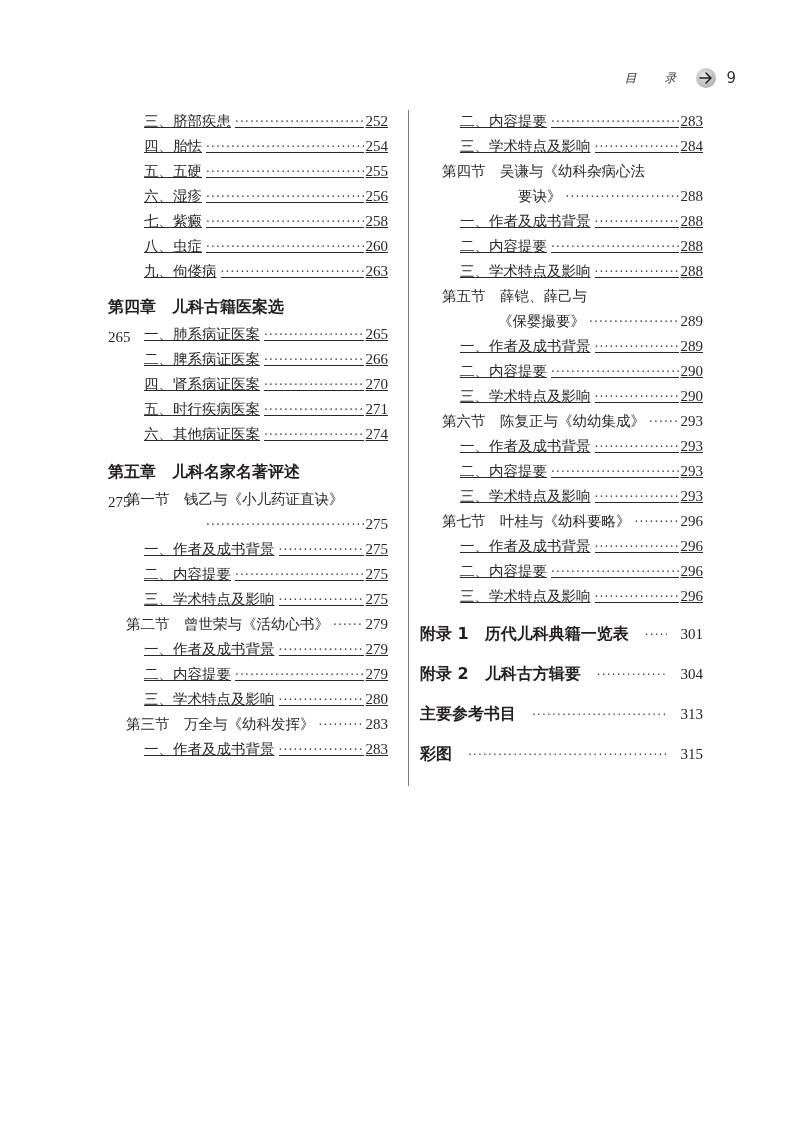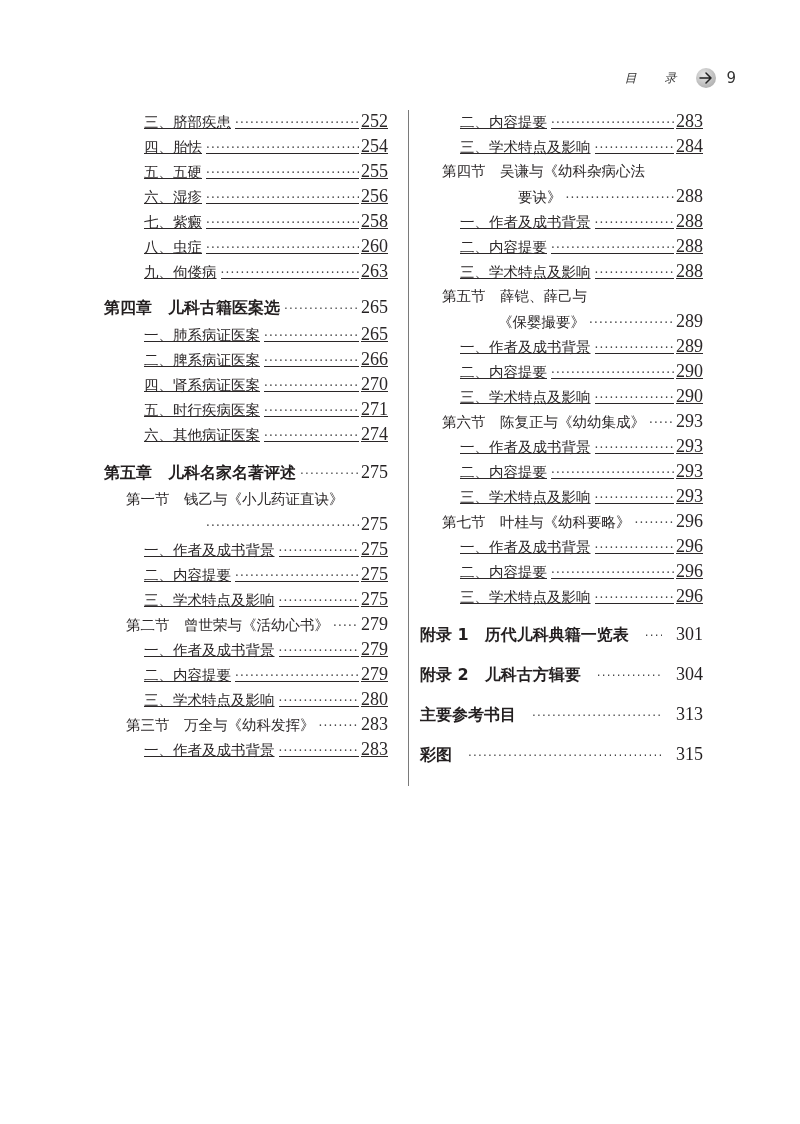--- a/index.html
+++ b/index.html
@@ -79,36 +79,37 @@
       letter-spacing: 0px;
       font-size: 12px;
     }
     .row .dots::before {
       content: "··············································································";
       letter-spacing: 1.2px;
     }
     .row .page {
       flex: 0 0 auto;
       font-family: "Liberation Serif", "DejaVu Serif", serif;
-      font-size: 18px;
+      font-size: 15px;
     }
     .row.lvl2 { padding-left: 40px; text-decoration: underline; }
     .row.lvl1 { padding-left: 22px; text-align: right; }
     .row.lvl1-cont { padding-left: 98px; }
     .row.lvl1-cont2 { padding-left: 78px; }
     .row.lvl1-only { padding-left: 22px; }
     .row.lvl1-only .dots::before { content: ""; }
     .row.dots-only { padding-left: 98px; }
     .row.chapter {
       font-family: "DejaVu Sans", "Liberation Sans", sans-serif;
       font-weight: bold;
       font-size: 16px;
       height: 30px;
       line-height: 30px;
       color: #231f20;
+      flex-direction: column;
     }
     .row.chapter .page {
       font-weight: normal;
       font-family: "Liberation Serif", "DejaVu Serif", serif;
     }
     .row.chapter .dots { font-weight: normal; }
     .gap-sm { height: 8px; }
     .gap-md { height: 10px; }
     .row.appendix {
       font-family: "DejaVu Sans", "Liberation Sans", sans-serif;

